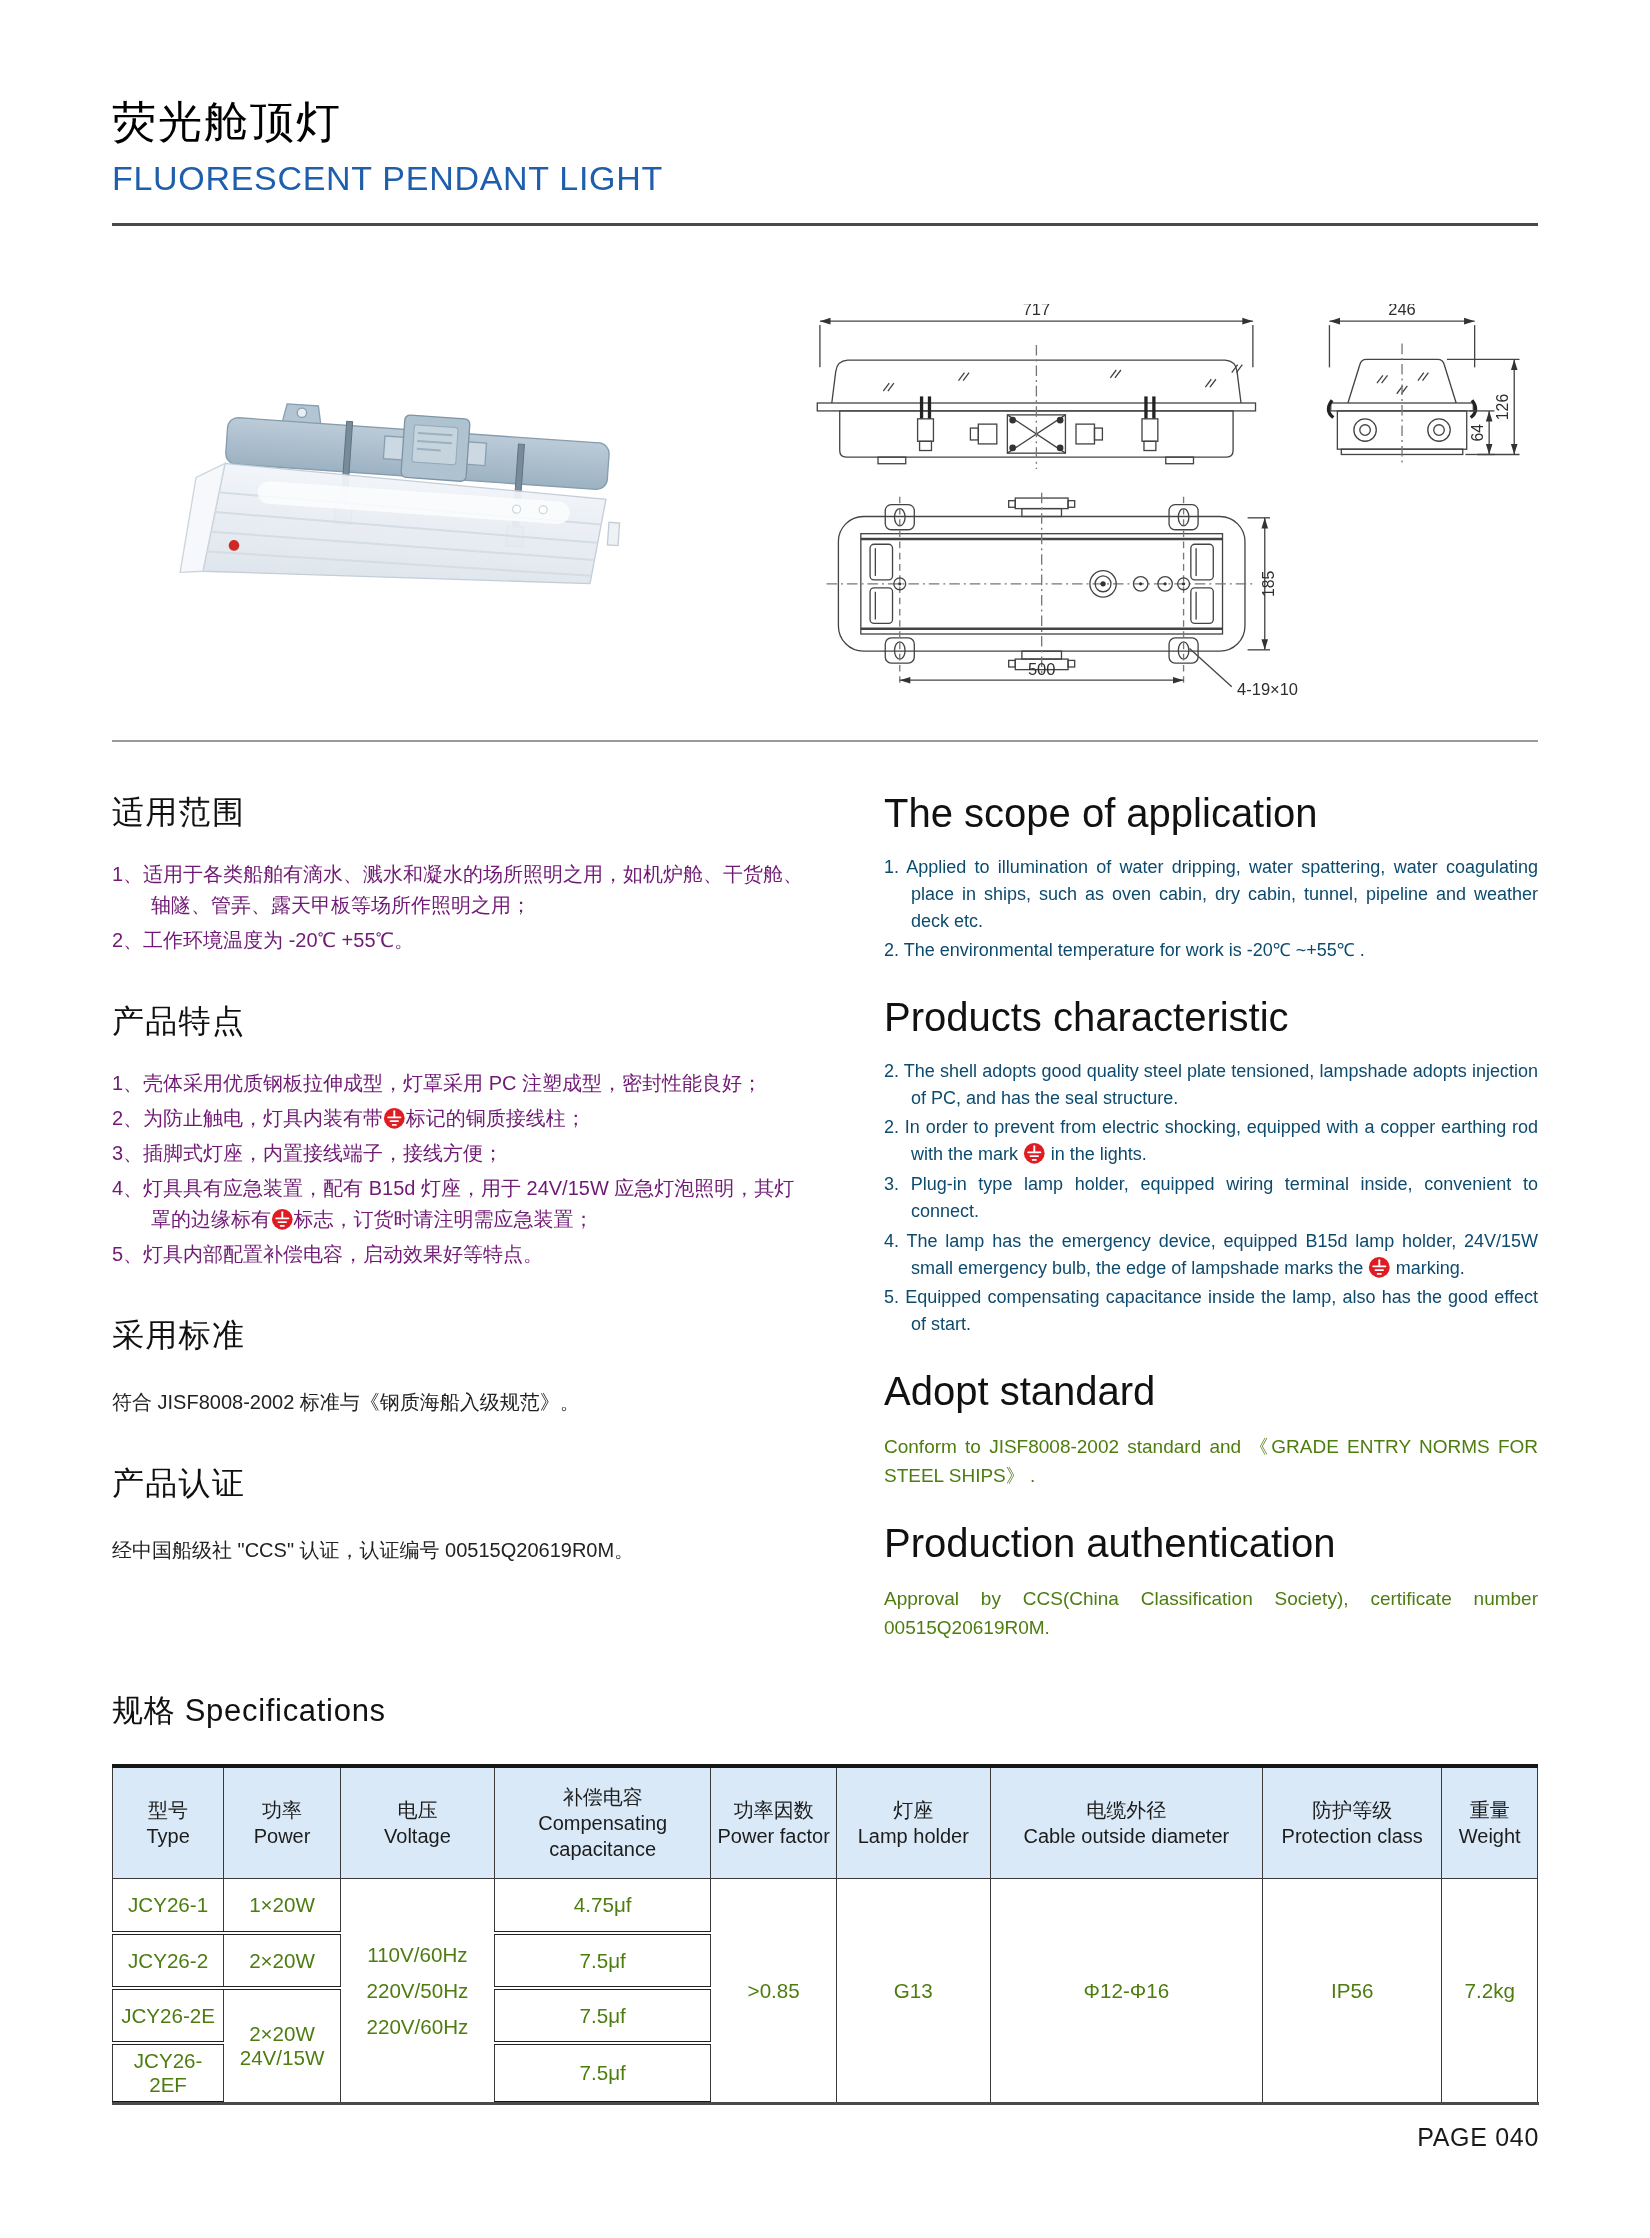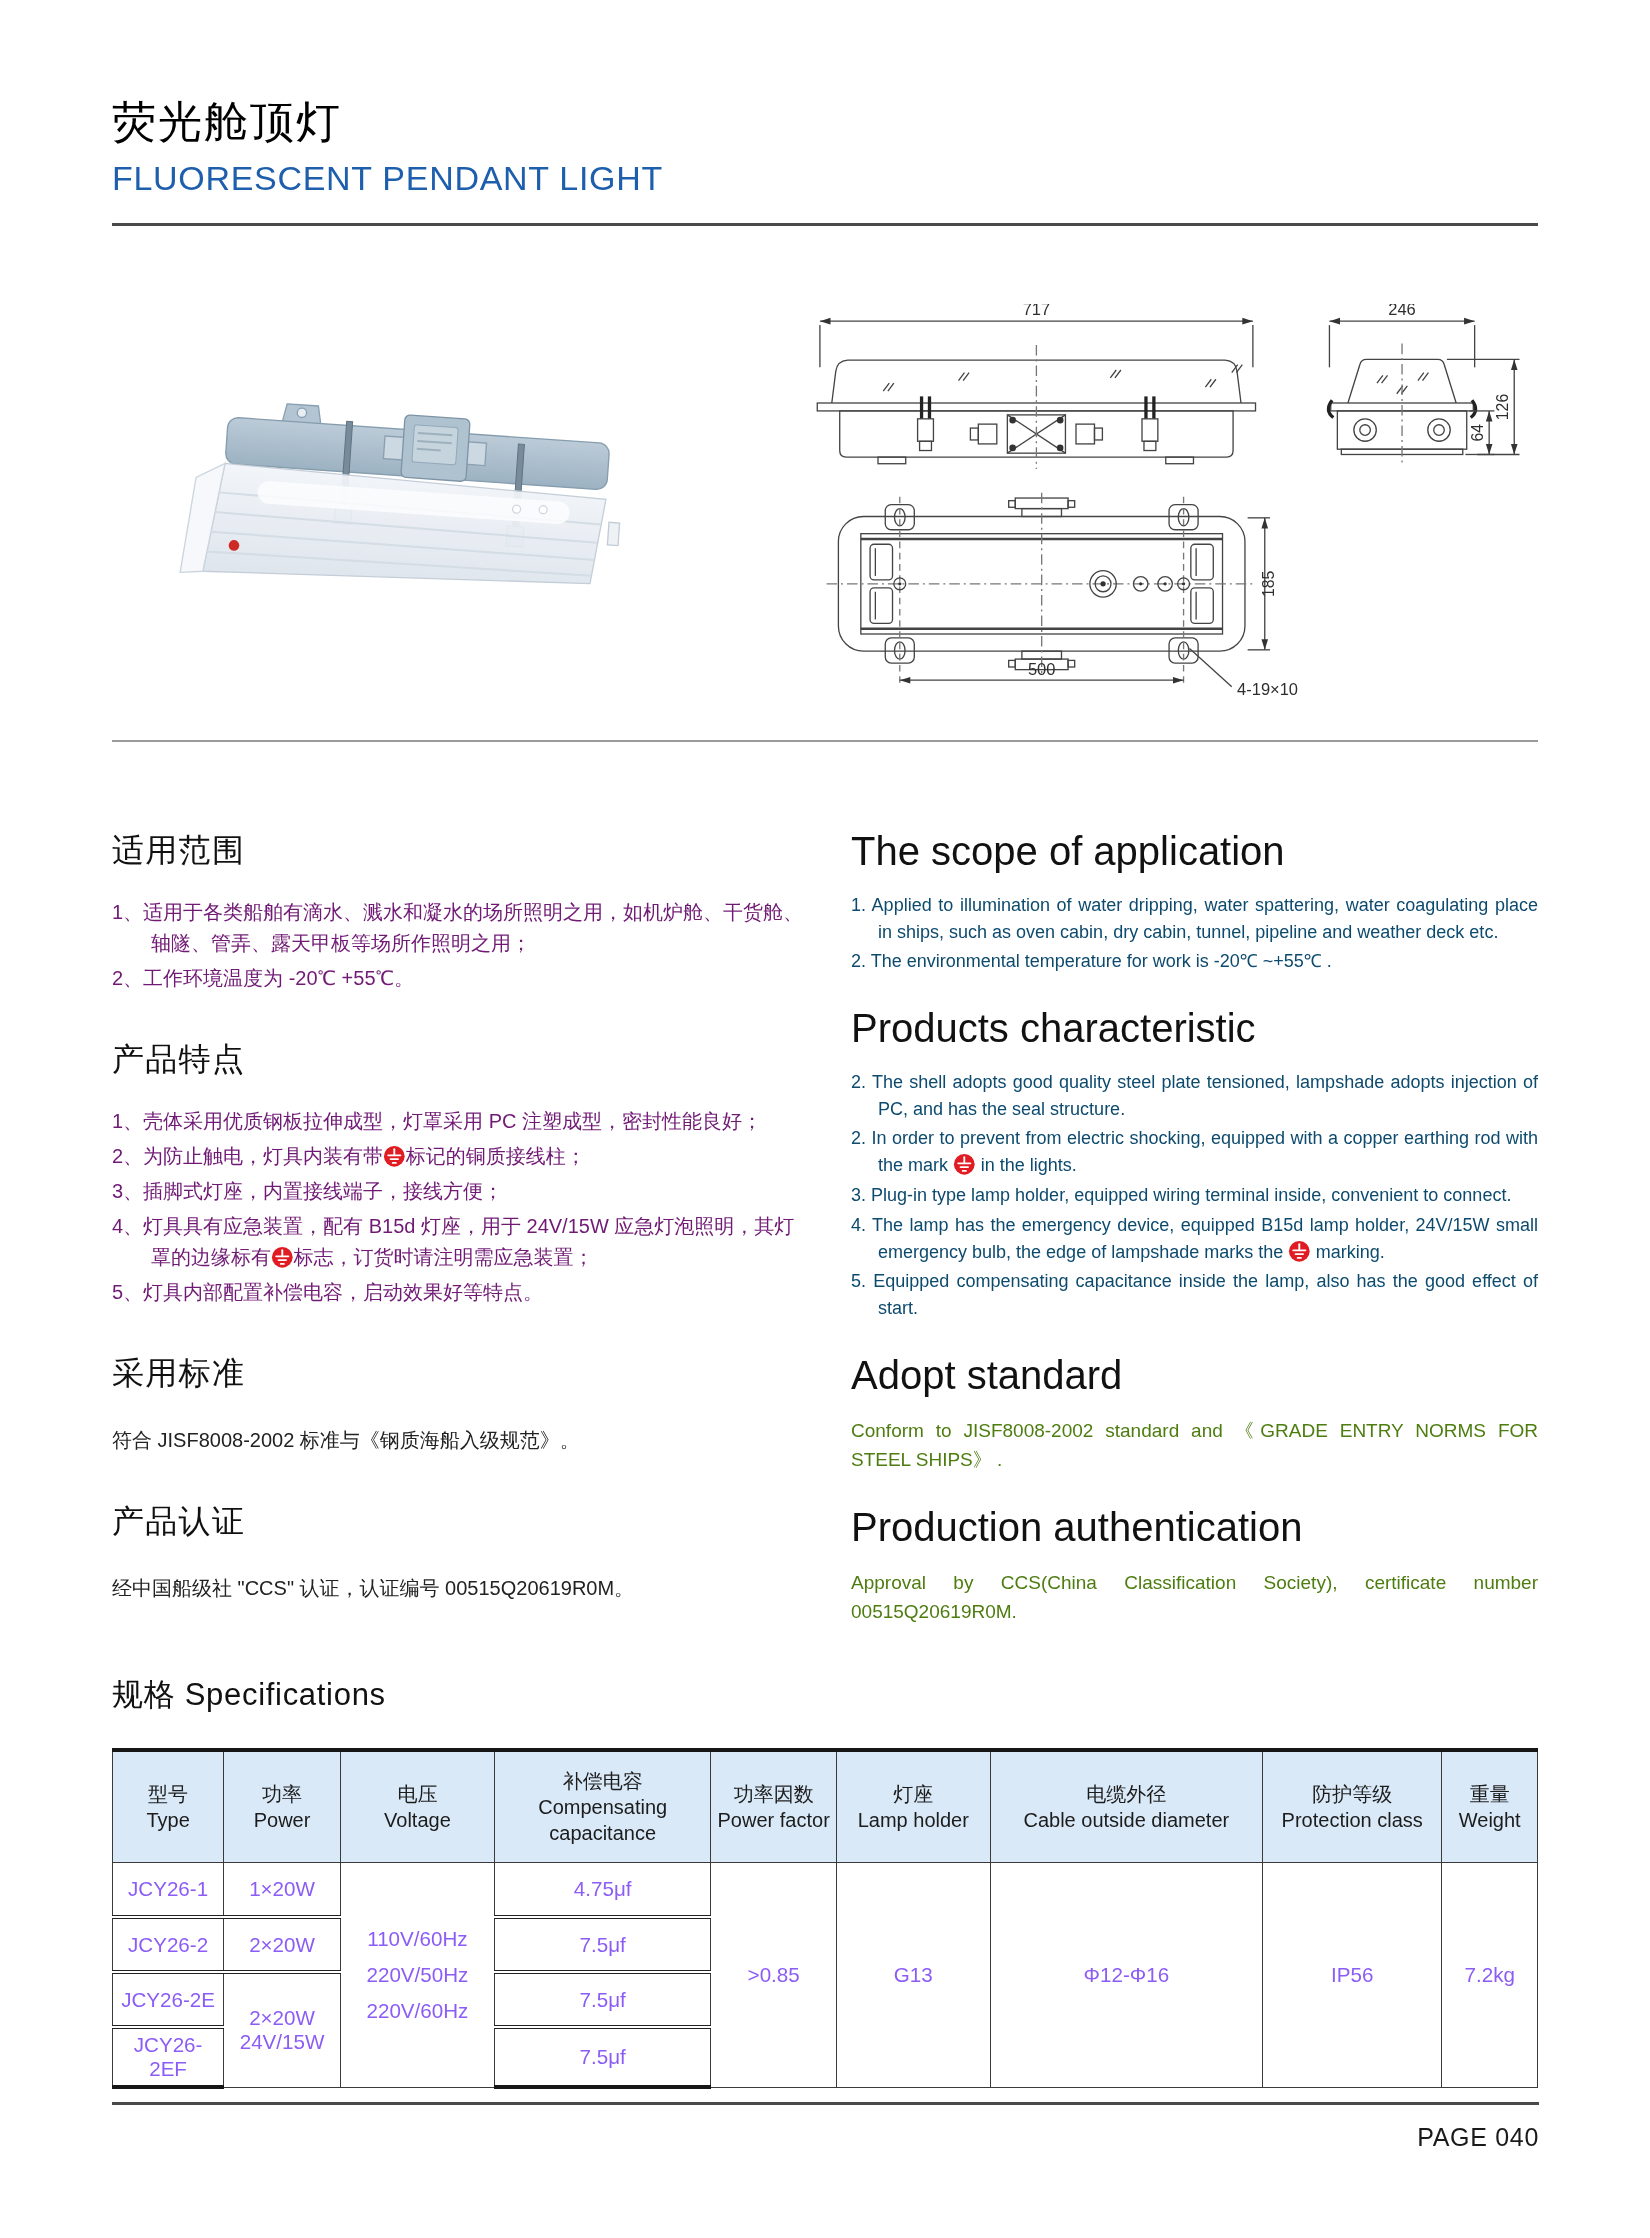--- a/index.html
+++ b/index.html
@@ -15,21 +15,21 @@
   .divider-dark { height:3.3px; background:#4a4a4a; margin-top:25px; }
   .divider-light { height:2px; background:#9a9a9a; margin-top:17.3px; }
   .divider-footer { height:2.7px; background:#4a4a4a; }
 
   
   .images-row { display:flex; align-items:flex-start; margin-top:78px; height:419px; }
   .photo-wrap { margin-left:33px; margin-top:47px; }
   .drawings-wrap { margin-left:auto; }
 
   
-  .columns { display:flex; margin-top:87px; }
+  .columns { display:flex; margin-top:49px;gap:33px; }
   .col-cn { width:692px; flex:none; }
   .col-en { flex:1; margin-left:47px; }
   .h-cn { font-size:32px; font-weight:normal; color:#111; letter-spacing:1.3px; }
   .h-en { font-size:40px; font-weight:normal; color:#111; }
   .cn-items { margin-top:24px; font-size:20px; line-height:1.55; color:#701a75; }
   .cn-items .li { padding-left:39px; text-indent:-39px; margin-bottom:4px; }
   .cn-body { margin-top:29px; font-size:20px; line-height:1.55; color:#222; }
   .en-items { margin-top:17.3px; font-size:18px; line-height:1.5; color:#0c4a6e; text-align:justify; }
   .en-items .li { padding-left:27px; text-indent:-27px; margin-bottom:2.7px; }
   .en-body { margin-top:17.3px; font-size:19px; line-height:1.55; color:#4d7c0f; text-align:justify; }
@@ -38,21 +38,21 @@
 
   .earth { display:inline-block; width:22.6px; height:22.6px; vertical-align:-4.7px; text-indent:0; }
   .earth svg { display:block; width:100%; height:100%; }
 
   
   .specs-heading { font-size:31px; font-weight:normal; color:#111; margin-top:47px; letter-spacing:0.7px; }
   table.specs { width:100%; border-collapse:collapse; margin-top:32px; table-layout:fixed; }
   table.specs th, table.specs td { border:1.3px solid #3a3a3a; text-align:center; vertical-align:middle; }
   table.specs thead th { background:#d9e9f7; font-weight:normal; font-size:20px; line-height:1.3; padding:16px 4px; color:#1c1c1c;
     border-top:4px solid #161616; }
-  table.specs td { font-size:20.6px; color:#8b5cf6; height:55px; padding:4px 2.7px; }
+  table.specs td { font-size:20.6px; color:#4d7c0f; height:55px; padding:4px 2.7px; }
   table.specs tbody tr:last-child td { border-bottom:4px solid #161616; }
   table.specs tbody tr + tr td { border-top:4px double #222; }
   table.specs td.multiline div { line-height:1.75; }
 
   
   .footer { position:absolute; left:112px; right:111px; top:2102px;text-align:right; }
   .footer-text { font-size:25px; color:#1a1a1a; margin-top:18.6px; letter-spacing:0.7px; }
 
   
   .dim-text { font-size:25px; fill:#2e2e2e; }

